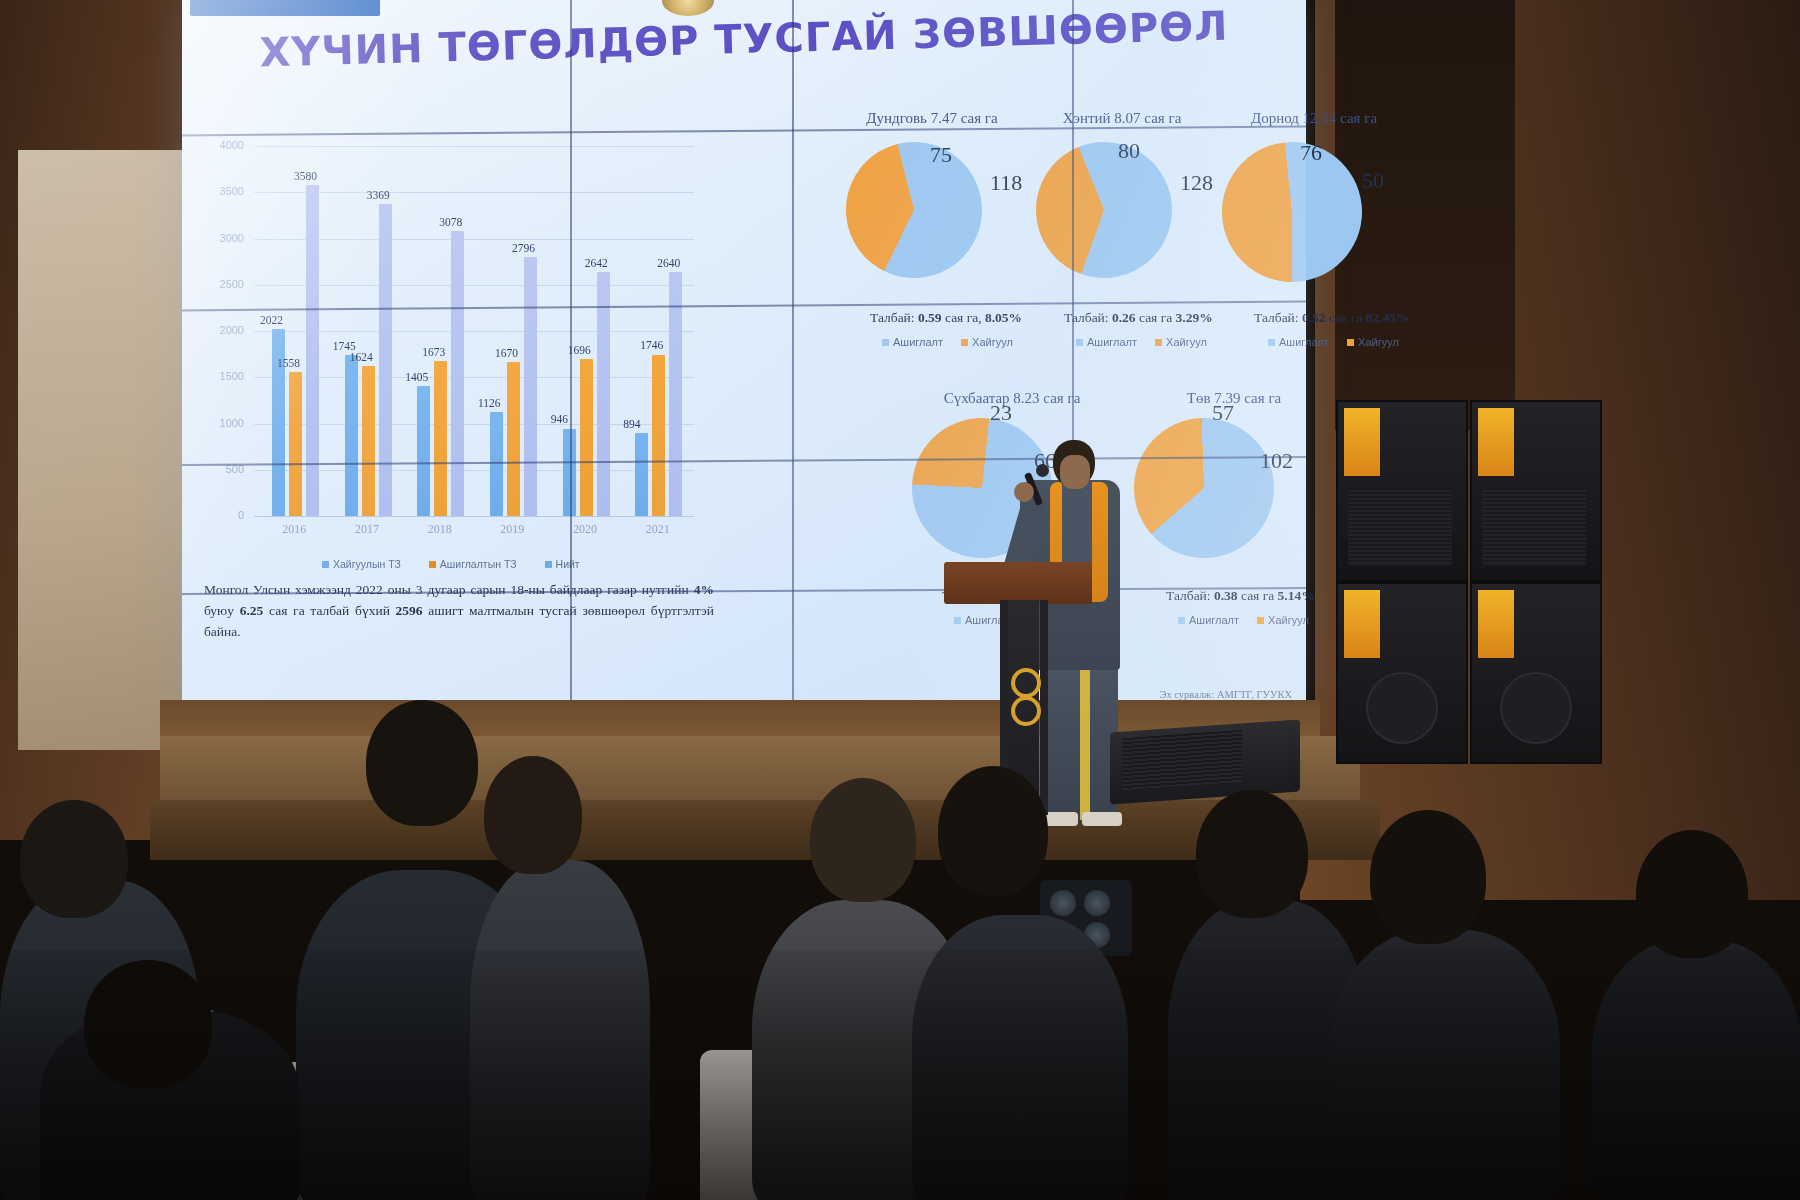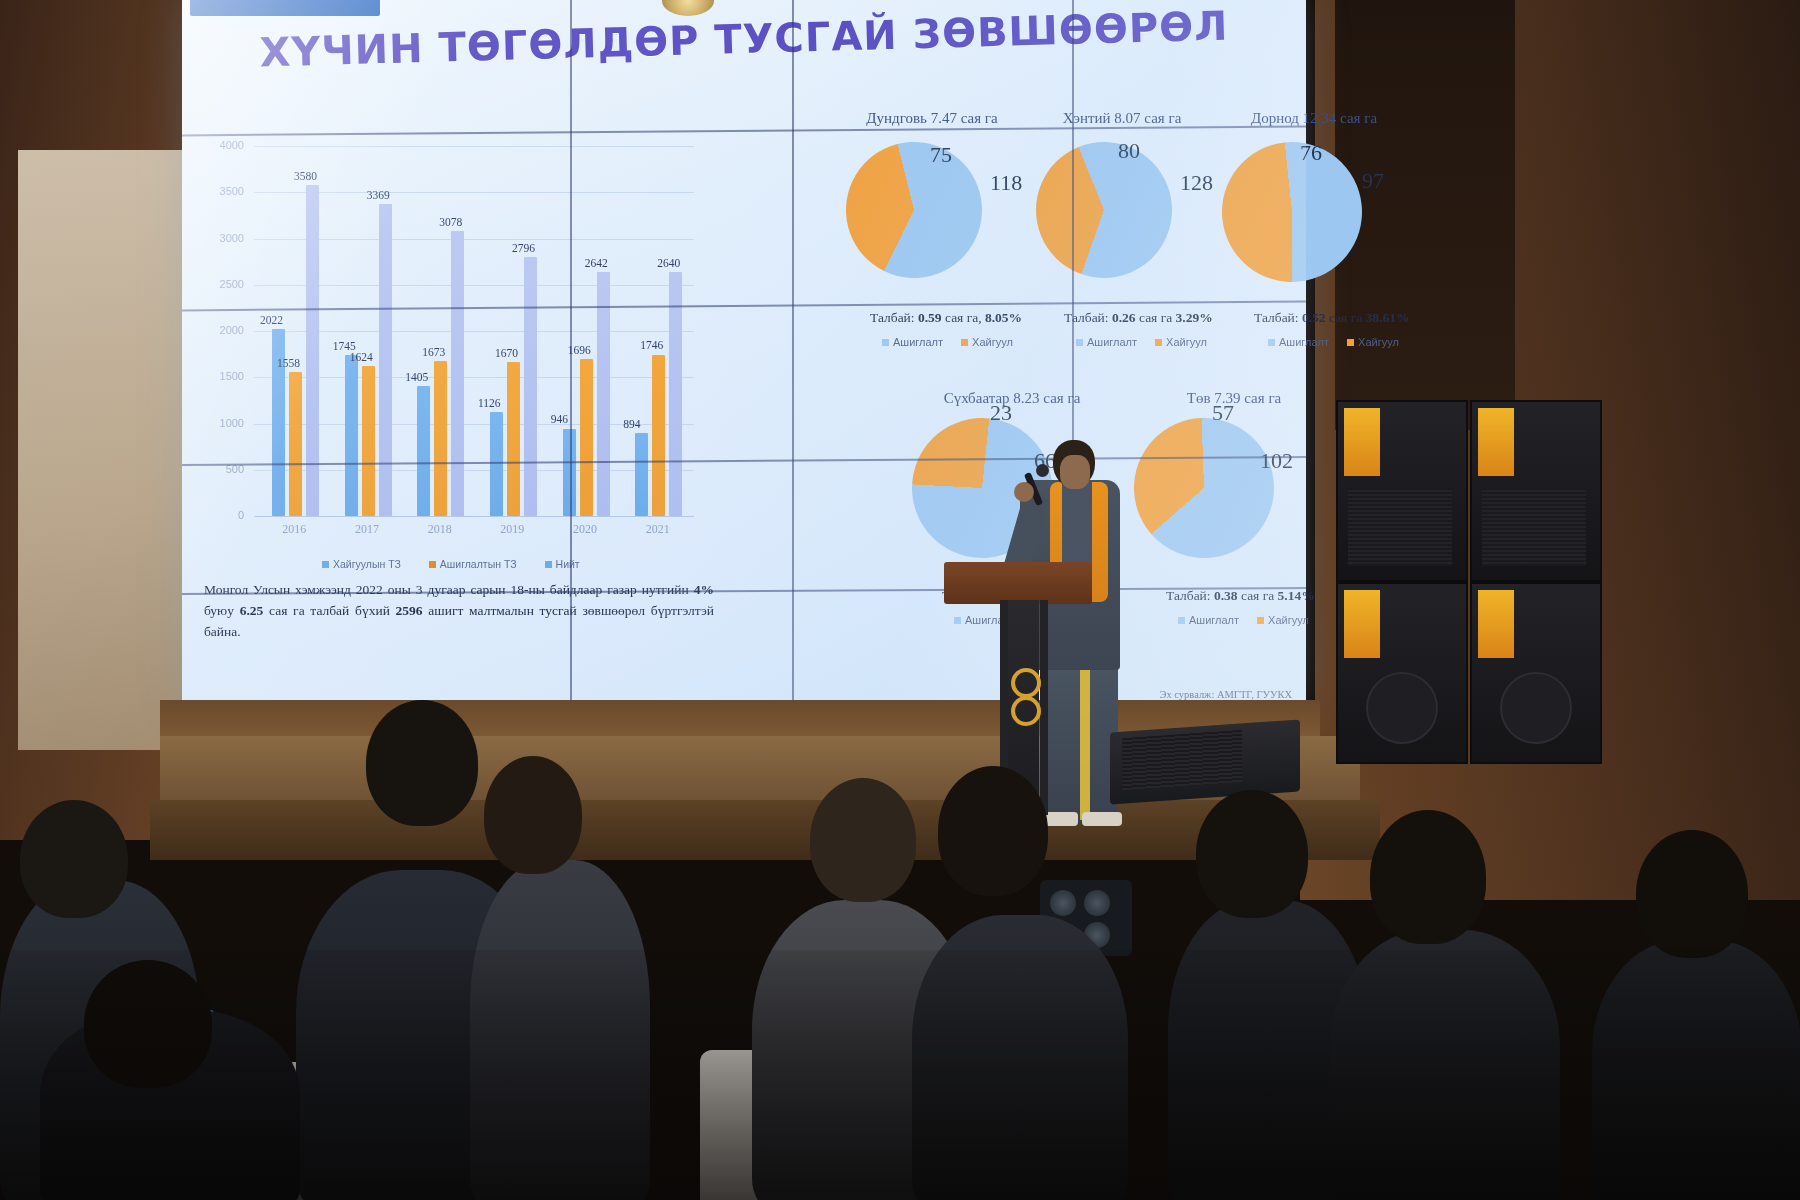--- a/index.html
+++ b/index.html
@@ -263,23 +263,23 @@
               <span class="sw blue"></span>
               <span>Ашиглалт</span>
             </div>
             <div class="pl">
               <span class="sw orng"></span>
               <span>Хайгуул</span>
             </div>
           </div>
           <div class="pie-head" style="left: 1032px; top: 110px; width: 200px;">Дорнод 12.34 сая га</div>
           <div class="pie" style="left: 1040px; top: 142px; width: 140px; height: 140px; transform: rotate(-6deg); background: conic-gradient(rgb(156, 199, 240) 0%, rgb(156, 199, 240) 51.5924%, rgb(242, 160, 60) 51.5924%, rgb(242, 160, 60) 100%);"></div>
-          <div class="pie-num" style="left: 1180px; top: 168px;">97</div>
+          <div class="pie-num" style="left: 1180px; top: 168px;">50</div>
           <div class="pie-num orange" style="left: 1118px; top: 140px;">76</div>
-          <div class="talbai" style="left: 1072px; top: 310px;"><span>Талбай: </span><b>0.52</b><span> сая га </span><b>38.61%</b></div>
+          <div class="talbai" style="left: 1072px; top: 310px;"><span>Талбай: </span><b>0.52</b><span> сая га </span><b>82.45%</b></div>
           <div class="pie-legend" style="left: 1086px; top: 336px;">
             <div class="pl">
               <span class="sw blue"></span>
               <span>Ашиглалт</span>
             </div>
             <div class="pl">
               <span class="sw orng"></span>
               <span>Хайгуул</span>
             </div>
           </div>

